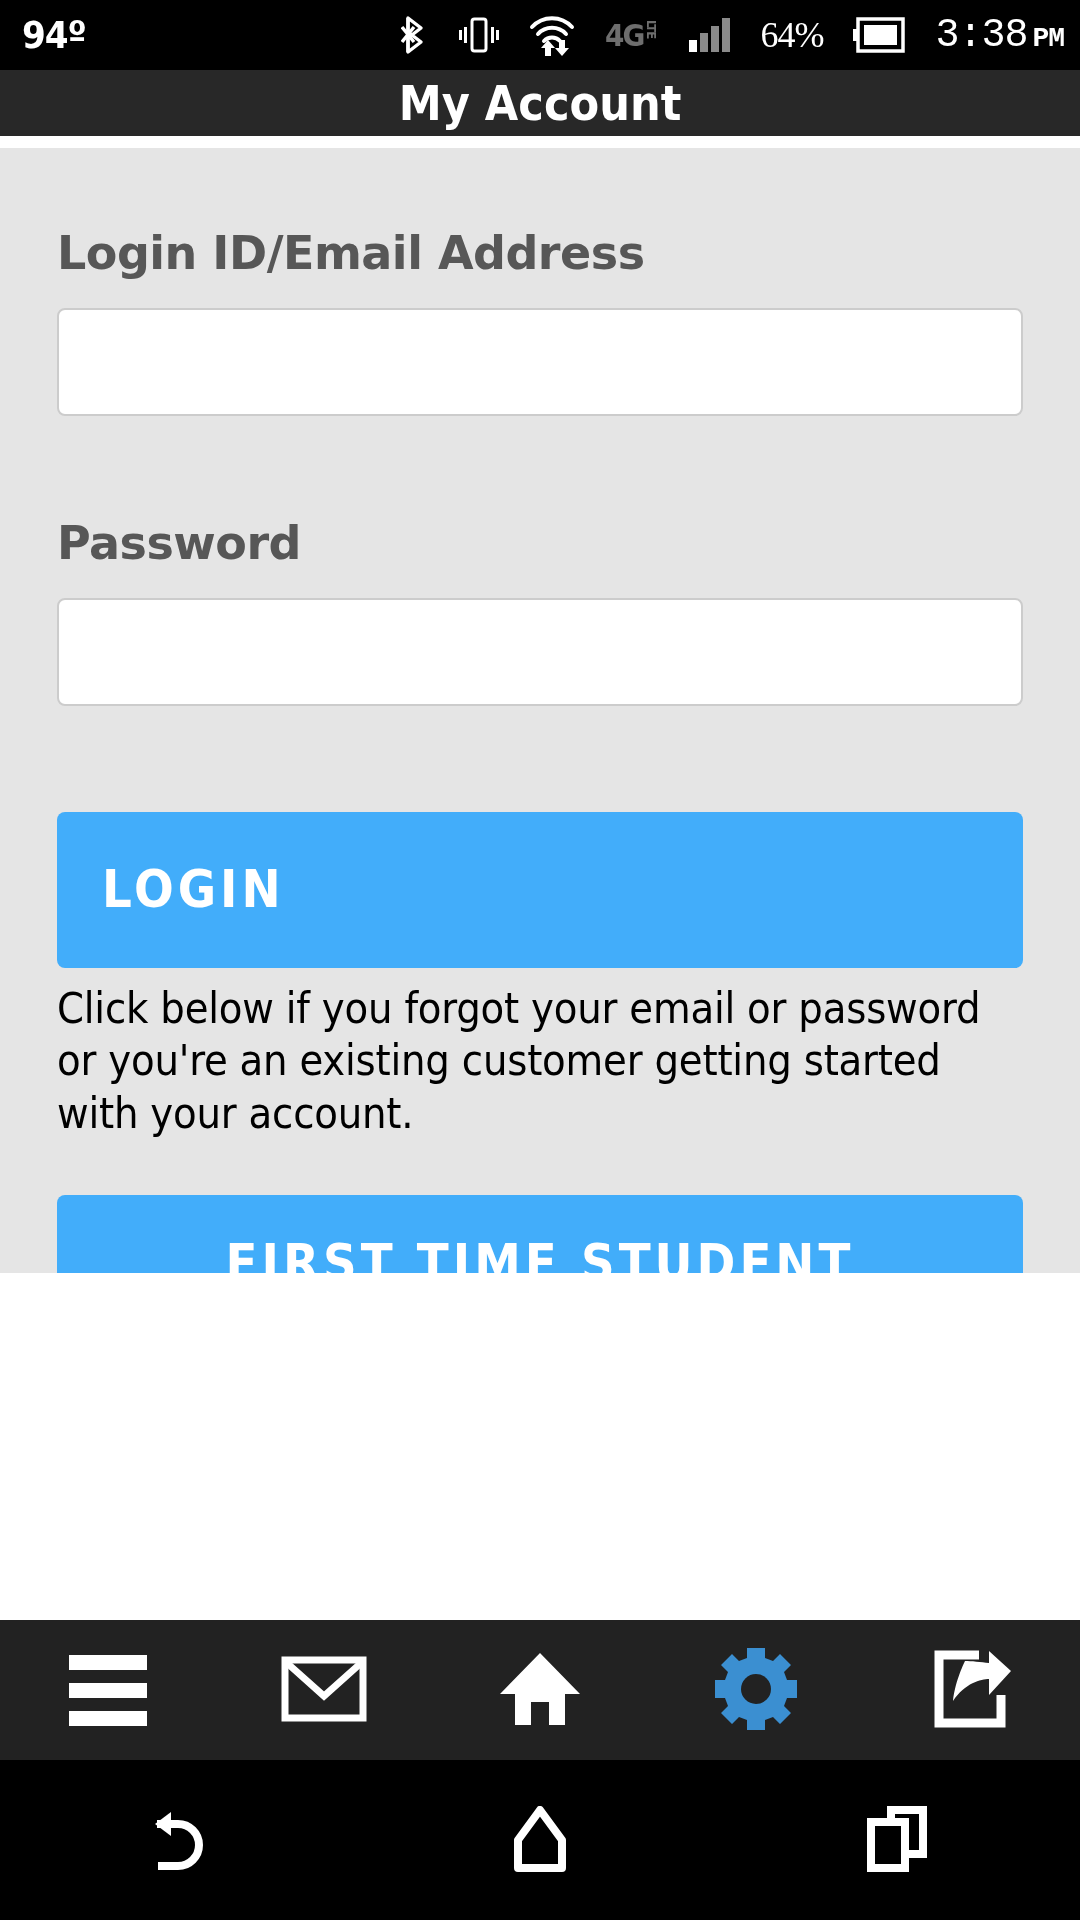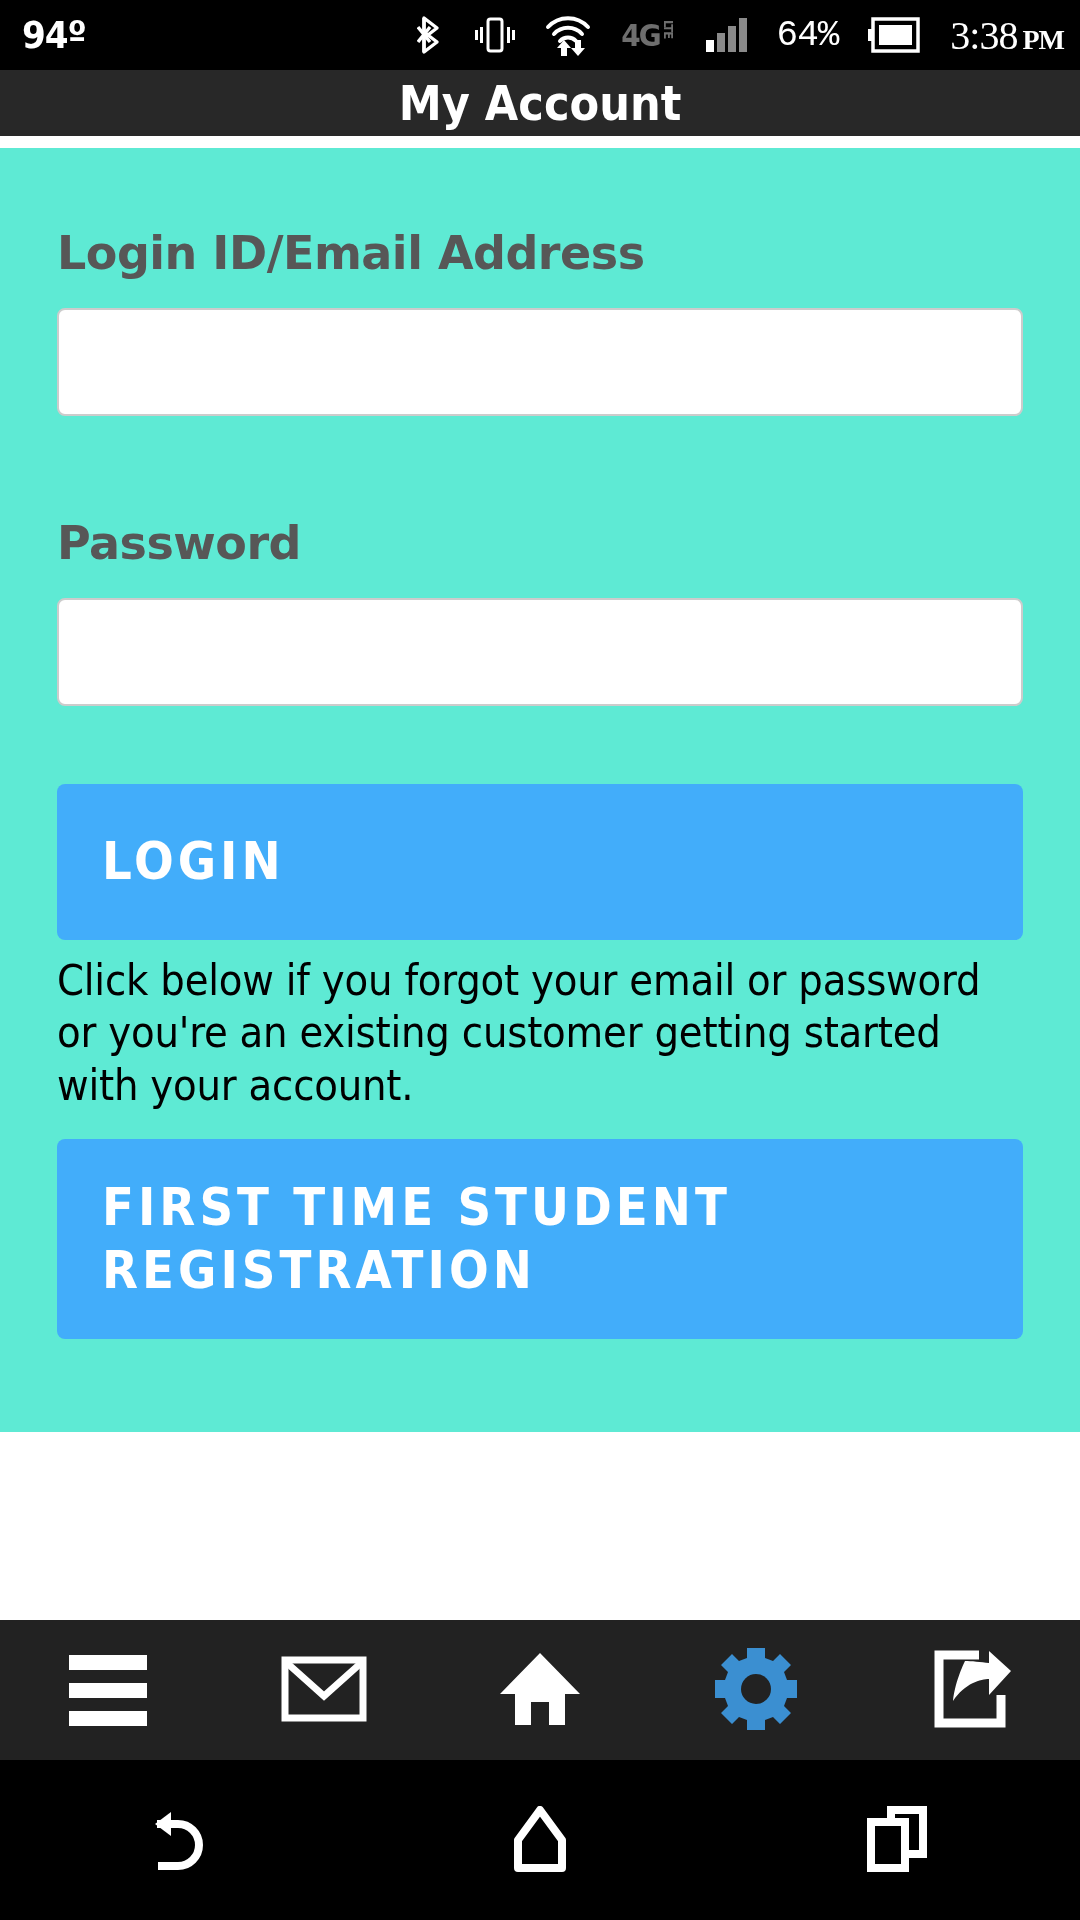--- a/index.html
+++ b/index.html
@@ -26,25 +26,25 @@
   .status-right { display:flex; align-items:center; gap:30px; }
   .sb-icon { display:flex; align-items:center; justify-content:center; }
   #network-type {
     font-family:"DejaVu Sans Condensed","Liberation Sans",sans-serif;
     font-size:31px; font-weight:bold; color:#6e6e6e;
     letter-spacing:-2px; display:flex; align-items:flex-start;
   }
   #network-type .lte-sub { font-size:13px; margin-left:1px; margin-top:3px;
     writing-mode:vertical-rl; letter-spacing:-1px; }
   #battery-percent {
+    font-family:Liberation Serif, serif;
+    font-size:36px; font-weight:500; letter-spacing:-1px;
+  }
+  #clock {
     font-family:Liberation Mono, monospace;
-    font-size:36px; font-weight:500; letter-spacing:-1px;
-  }
-  #clock {
-    font-family:Liberation Serif, serif;
     font-size:40px; font-weight:500; letter-spacing:-1px;
     display:flex; align-items:baseline; gap:5px;
   }
   #clock .meridiem { font-size:28px; font-weight:bold; }
   .sig-bars { display:flex; align-items:flex-end; gap:3px; height:34px; }
   .sig-bars i { display:block; width:8px; background:#ffffff; }
   .sig-bars i.b1 { height:12px; }
   .sig-bars i.b2 { height:19px; background:#8a8a8a; }
   .sig-bars i.b3 { height:26px; background:#8a8a8a; }
   .sig-bars i.b4 { height:34px; background:#8a8a8a; }
@@ -56,41 +56,41 @@
     display:flex; align-items:center; justify-content:center;
   }
   #page-title {
     font-family:"DejaVu Sans Condensed","Liberation Sans",sans-serif;
     color:#ffffff; font-size:48px; font-weight:bold;
     letter-spacing:0px;
   }
 
   
   #content {
-    position:absolute; top:148px; left:0; width:1080px; height:1284px;
-    background:#5eead4; overflow:hidden;
+    position:absolute; top:148px; left:0; width:1080px; height:1125px;
+    background:#e5e5e5; overflow:hidden;
     padding:0 57px;
   }
   .field-label {
     font-family:"DejaVu Sans","Liberation Sans",sans-serif;
     color:#575757; font-size:46px; font-weight:600;
     letter-spacing:-0.5px;
   }
   .text-input {
     display:block; width:966px; height:108px;
     border:2px solid #cccccc; border-radius:8px;
     background:#ffffff; outline:none;
     font-family:"Liberation Sans",sans-serif; font-size:40px;
     color:#333333; padding:0 18px;
   }
   .blue-button {
     display:flex; align-items:center;
     width:966px; background:#42adfa;
     border:none; border-radius:8px; cursor:pointer;
-    padding:0 45px; text-align:left;
+    padding:0 45px; text-align:center;margin-top:28px;
   }
   .blue-button .btn-label {
     font-family:"DejaVu Sans Condensed","Liberation Sans",sans-serif;
     color:#ffffff; font-size:52px; font-weight:bold;
     letter-spacing:4px; line-height:1.22;
   }
   #login-button { height:156px; }
   #forgot-button { height:156px; }
   #register-button { height:200px; }
   #help-text {

